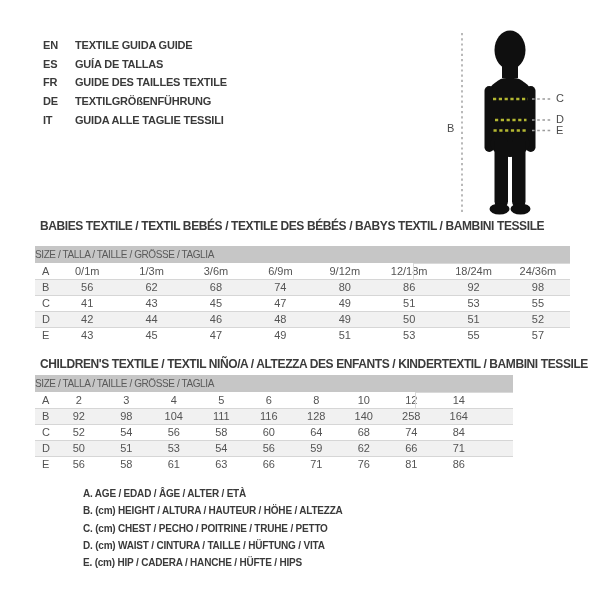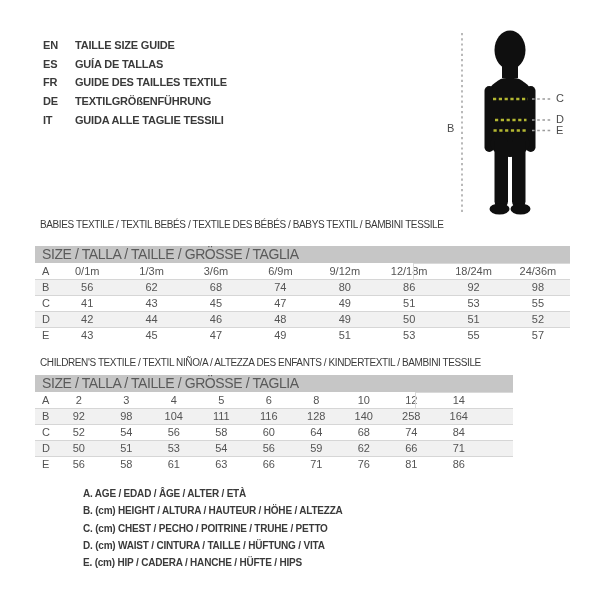--- a/index.html
+++ b/index.html
@@ -14,32 +14,32 @@
   
   .figure{position:absolute;left:435px;top:8px;width:165px;height:230px;}
   .figure svg{position:absolute;left:0;top:0;}
   .m-label{position:absolute;font-size:11px;font-weight:400;color:#4a4a4a;width:14px;text-align:left;}
   .m-label.b{left:12px;top:114px;}
   .m-label.c{left:121px;top:84px;}
   .m-label.d{left:121px;top:105px;}
   .m-label.e{left:121px;top:115.5px;}
   
   .section-title{
-    position:absolute;left:40px;font-size:10px;font-weight:400;letter-spacing:-0.4px;
+    position:absolute;left:40px;font-size:12px;font-weight:700;letter-spacing:-0.4px;
     color:#3b3b3b;white-space:nowrap;
   }
   .title-babies{top:219px;}
   .title-children{top:357px;}
   
   .size-table{position:absolute;left:35px;}
   .t-babies{top:246px;width:535px;}
   .t-children{top:375px;width:478px;}
   .size-bar{
     height:17px;line-height:17px;background:#c6c6c6;color:#5a5a5a;
-    font-size:14px;letter-spacing:-0.4px;padding-left:7px;box-sizing:border-box;
+    font-size:10px;letter-spacing:-0.4px;box-sizing:border-box;
   }
   .rows{position:relative;}
   .trow{display:flex;height:16px;line-height:16px;font-size:11px;color:#545454;box-sizing:border-box;}
   .trow + .trow{border-top:1px solid #d6d6d6;line-height:15px;}
   .trow:nth-child(even){background:#f1f1f1;}
   .lbl{width:20px;flex:none;padding-left:7px;box-sizing:border-box;text-align:left;}
   .cell{flex:none;text-align:center;}
   .t-babies .cell{width:64.4px;}
   .t-children .cell{width:47.5px;}
   
@@ -54,21 +54,21 @@
   .legend-line{font-size:10px;font-weight:700;letter-spacing:-0.2px;line-height:17.3px;color:#3a3a3a;white-space:nowrap;}
 </style>
 </head>
 <body>
 
 <div class="canvas">
 
   <div class="lang-block">
     <div class="lang-row">
       <span class="lang-code">EN</span>
-      <span class="lang-label">TAILLE SIZE GUIDE</span>
+      <span class="lang-label">TEXTILE GUIDA GUIDE</span>
     </div>
     <div class="lang-row">
       <span class="lang-code">ES</span>
       <span class="lang-label">GUÍA DE TALLAS</span>
     </div>
     <div class="lang-row">
       <span class="lang-code">FR</span>
       <span class="lang-label">GUIDE DES TAILLES TEXTILE</span>
     </div>
     <div class="lang-row">

